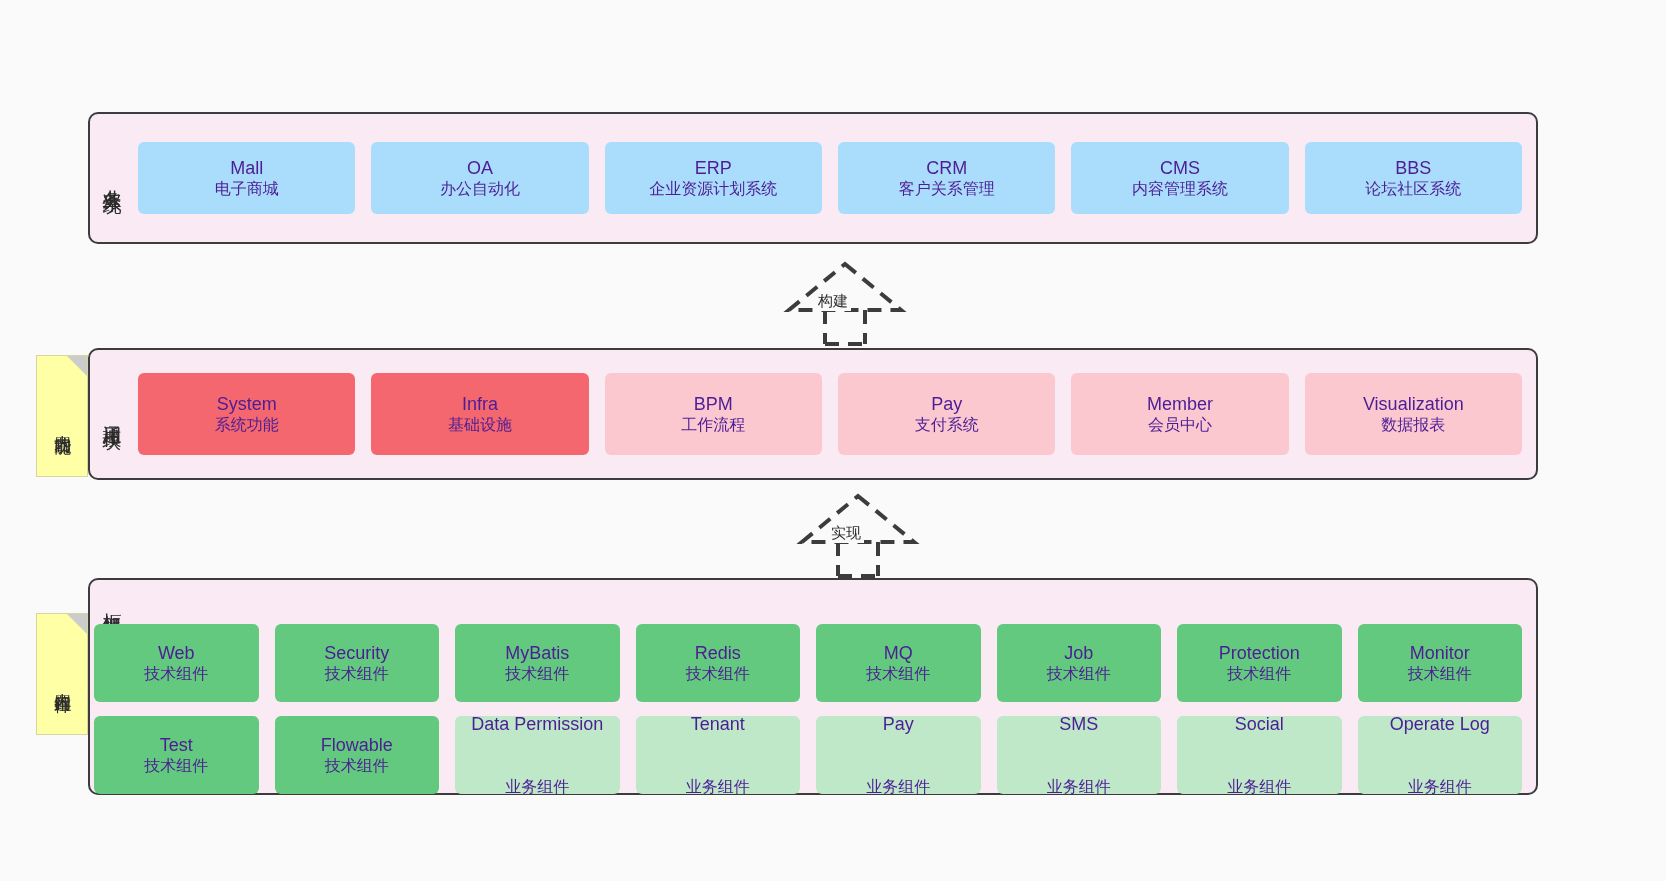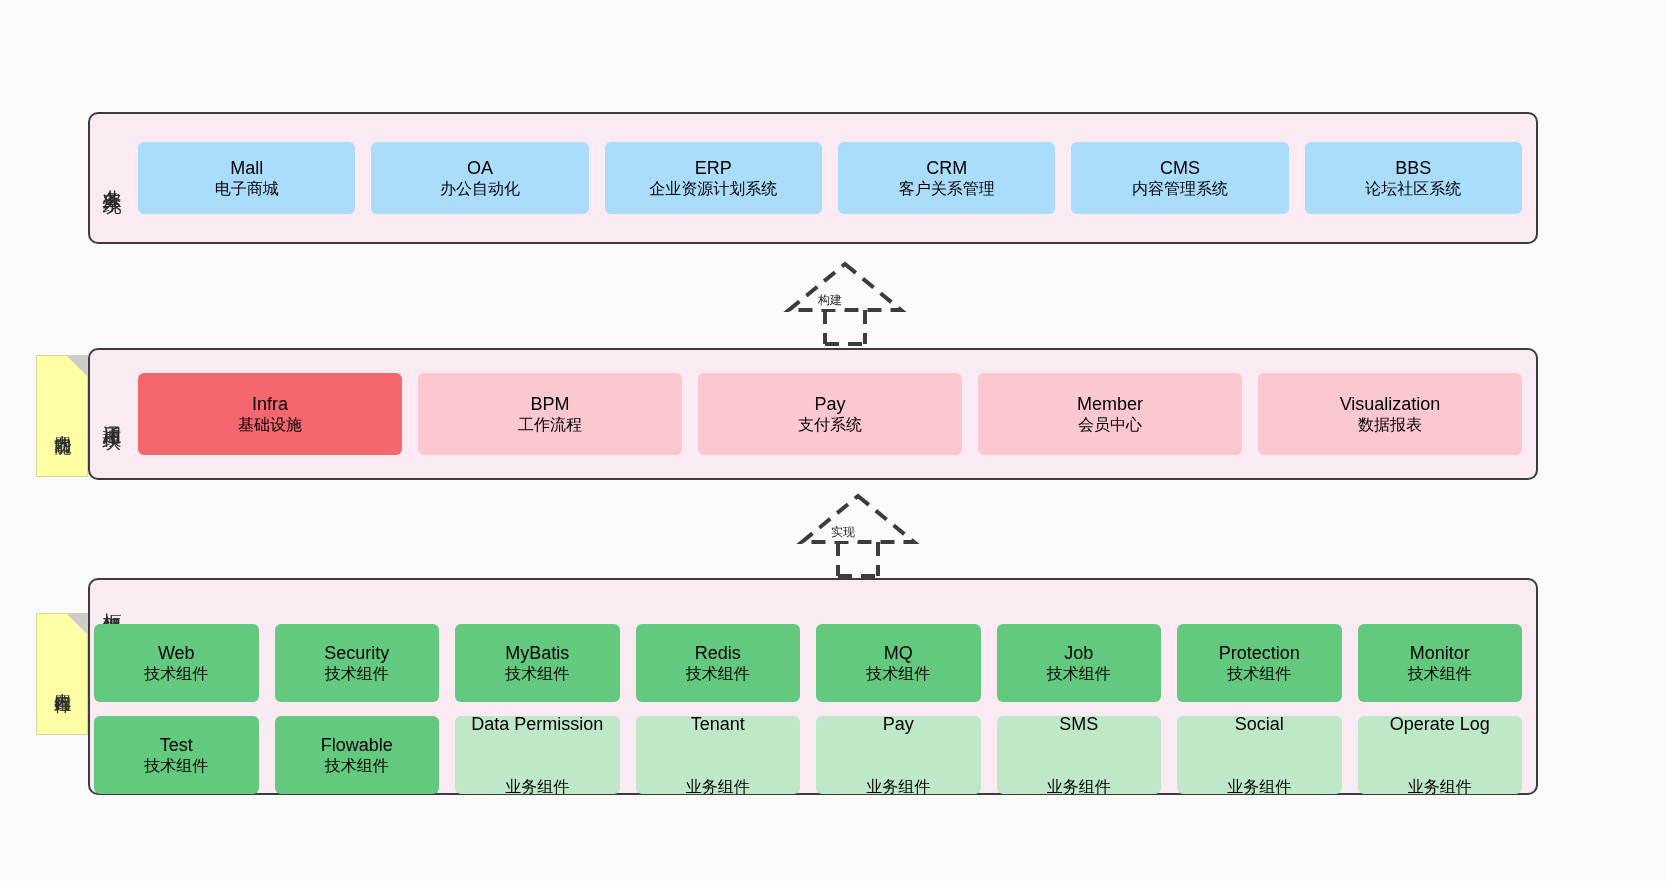--- a/index.html
+++ b/index.html
@@ -61,21 +61,21 @@
 
   
   .card {
     flex: 1 1 0;
     border-radius: 6px;
     display: flex;
     flex-direction: column;
     align-items: center;
     justify-content: center;
     text-align: center;
-    color: #000000;
+    color: #4c1d95;
     line-height: 1.24;
     padding: 6px 4px;
     min-width: 0;
   }
   .card .en   { font-size: 18px; }
   .card .zh   { font-size: 16px; }
 
   .c-blue       { background: #aadcfb; }
   .c-red        { background: #f4676e; }
   .c-pink       { background: #fbc8cf; }
@@ -119,21 +119,21 @@
     border-left: 20px solid transparent;
   }
   #note-func { left: 36px; top: 355px; height: 122px; }
   #note-comp { left: 36px; top: 613px; height: 122px; }
 
   
   .arrow { position: absolute; z-index: 3; }
   .arrow svg { display: block; overflow: visible; }
   .arrow-label {
     position: absolute;
-    font-size: 12px;
+    font-size: 15px;
     color: #2b2b2b;
     background: #fafafa;
     padding: 0 3px;
     white-space: nowrap;
     user-select: none;
   }
   #arrow-build { left: 755px; top: 258px; width: 180px; height: 88px; }
   #arrow-build .arrow-label { left: 60px; top: 34px; }
   #arrow-impl  { left: 768px; top: 490px; width: 180px; height: 88px; }
   #arrow-impl  .arrow-label { left: 60px; top: 34px; }
@@ -188,20 +188,24 @@
       <path d="M70 52 L70 86 M110 52 L110 86 M70 86 L110 86" fill="none" stroke="#3c3c3c" stroke-width="4" stroke-dasharray="14 9"></path>
     </svg>
     <span class="arrow-label">构建</span>
   </div>
 
   <div class="layer" id="layer-common">
     <div class="layer-title">通用模块</div>
     <div class="layer-body">
       <div class="row">
 
+        <div class="card c-red">
+          <span class="en">System</span>
+          <span class="zh">系统功能</span>
+        </div>
 
         <div class="card c-red">
           <span class="en">Infra</span>
           <span class="zh">基础设施</span>
         </div>
 
         <div class="card c-pink">
           <span class="en">BPM</span>
           <span class="zh">工作流程</span>
         </div>

